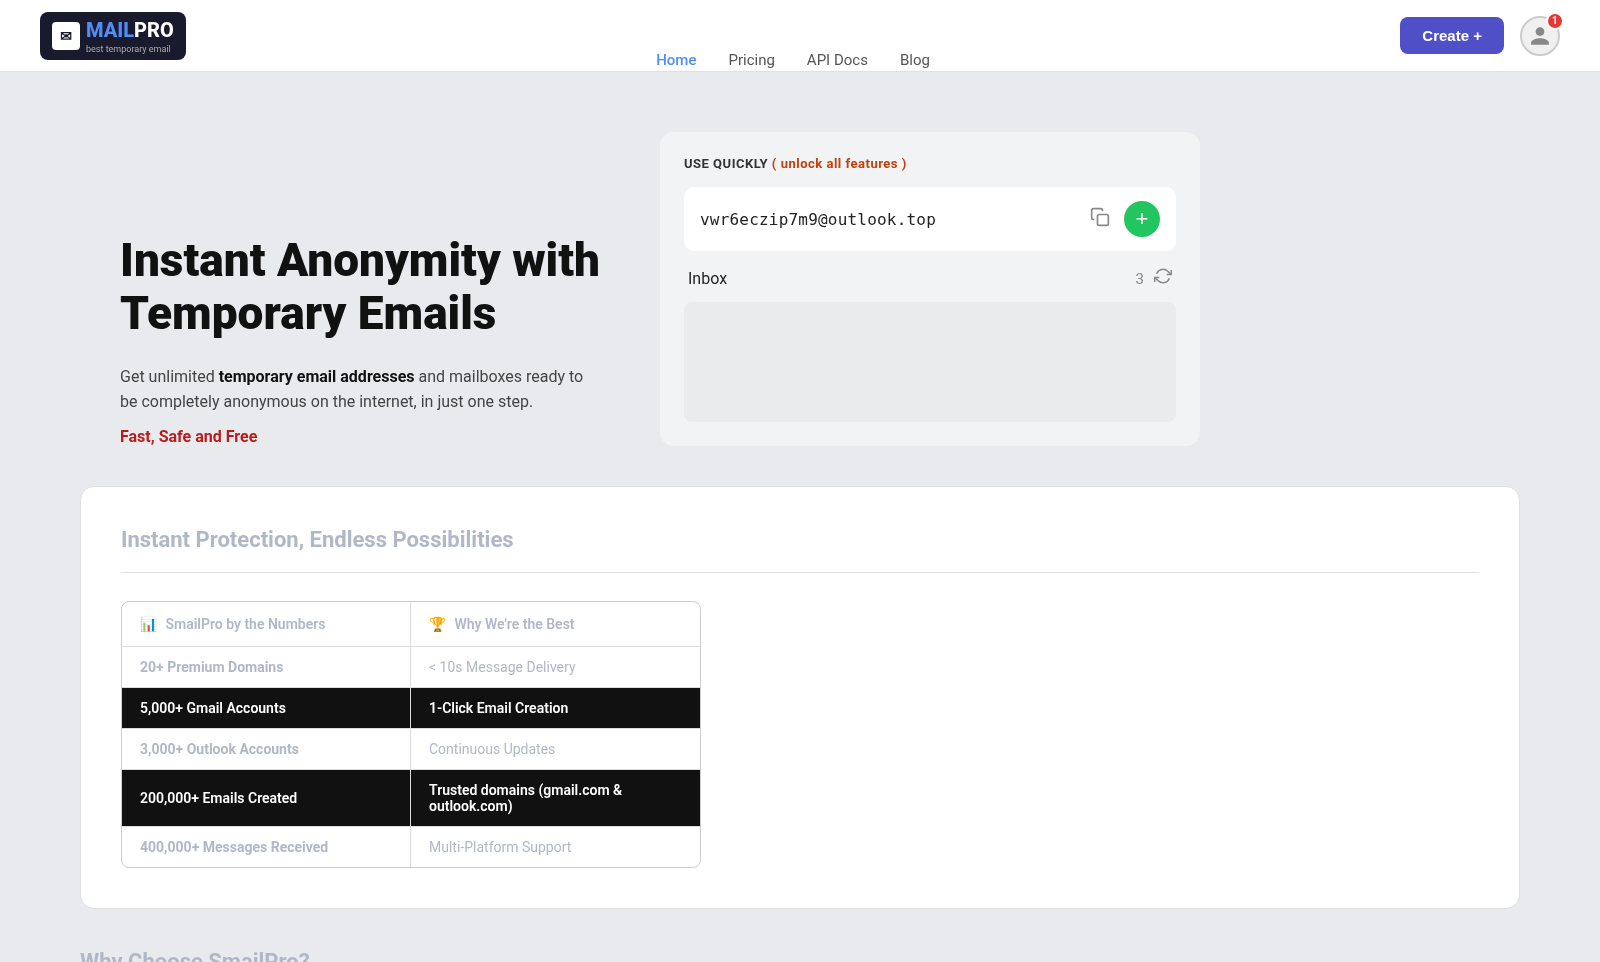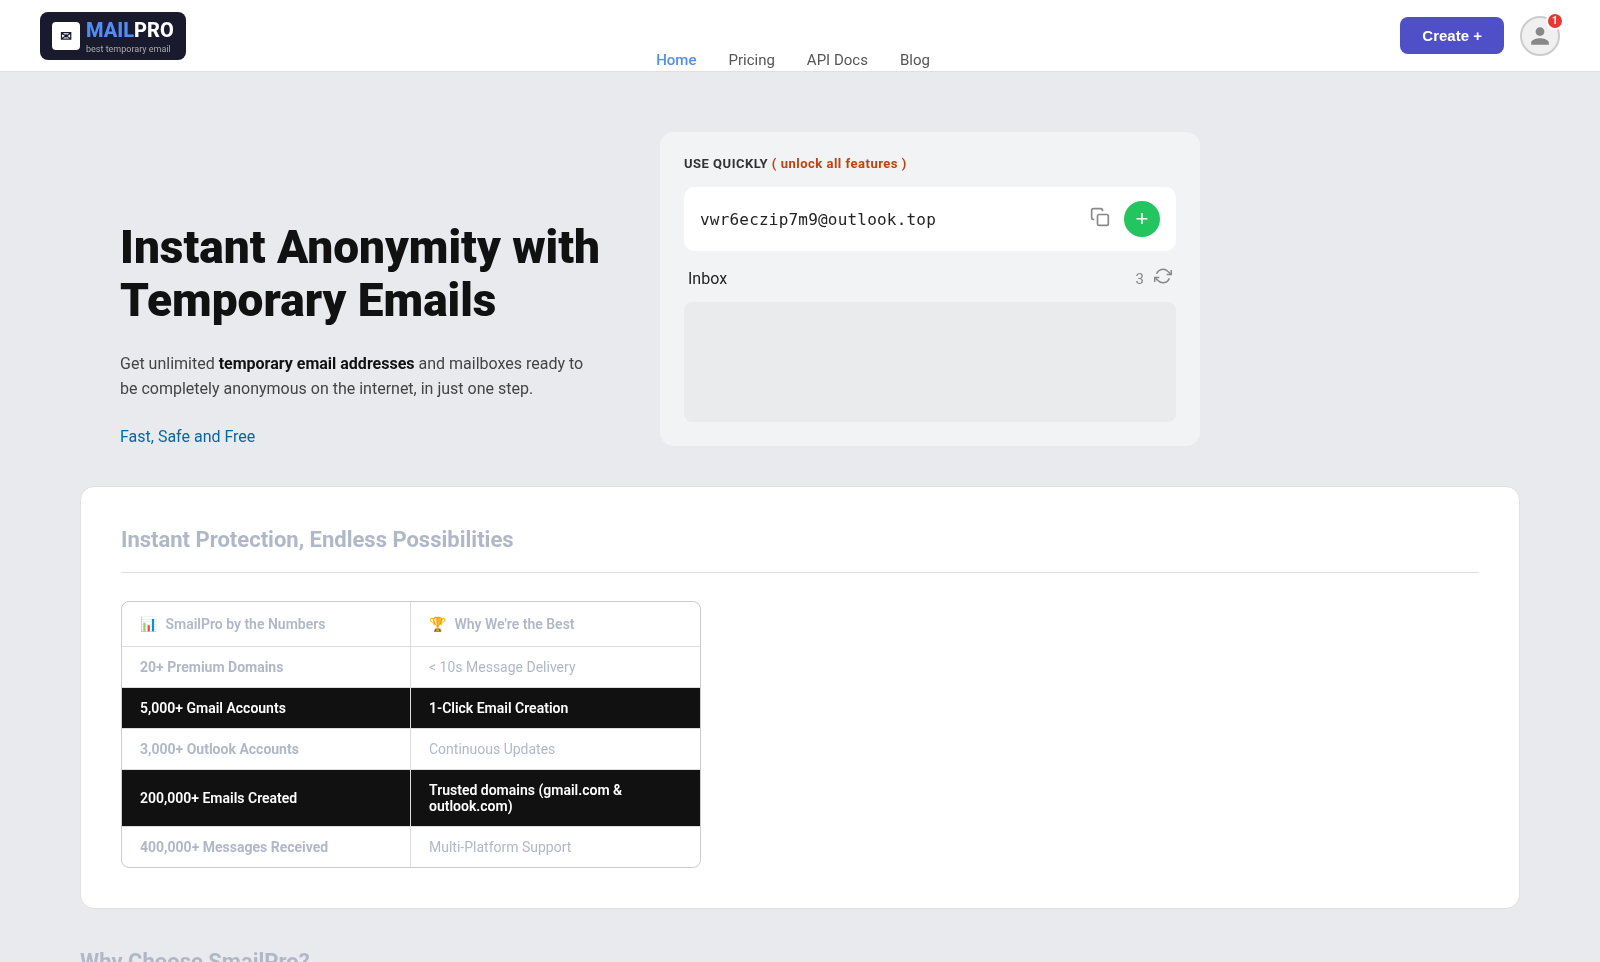--- a/index.html
+++ b/index.html
@@ -152,23 +152,23 @@
     .hero-desc {
       font-size: 16px;
       color: #444;
       line-height: 1.6;
     }
     .hero-desc strong {
       font-weight: 700;
       color: #111;
     }
     .hero-tagline {
-      margin-top: 25px;
-      font-weight: 400;
-      color: #0369a1;
+      margin-top: 12px;
+      font-weight: 700;
+      color: #b91c1c;
       font-size: 16px;
     }
 
     
     .email-widget {
       flex: 0 0 540px;
       background: #f2f3f5;
       border-radius: 14px;
       padding: 24px;
     }

